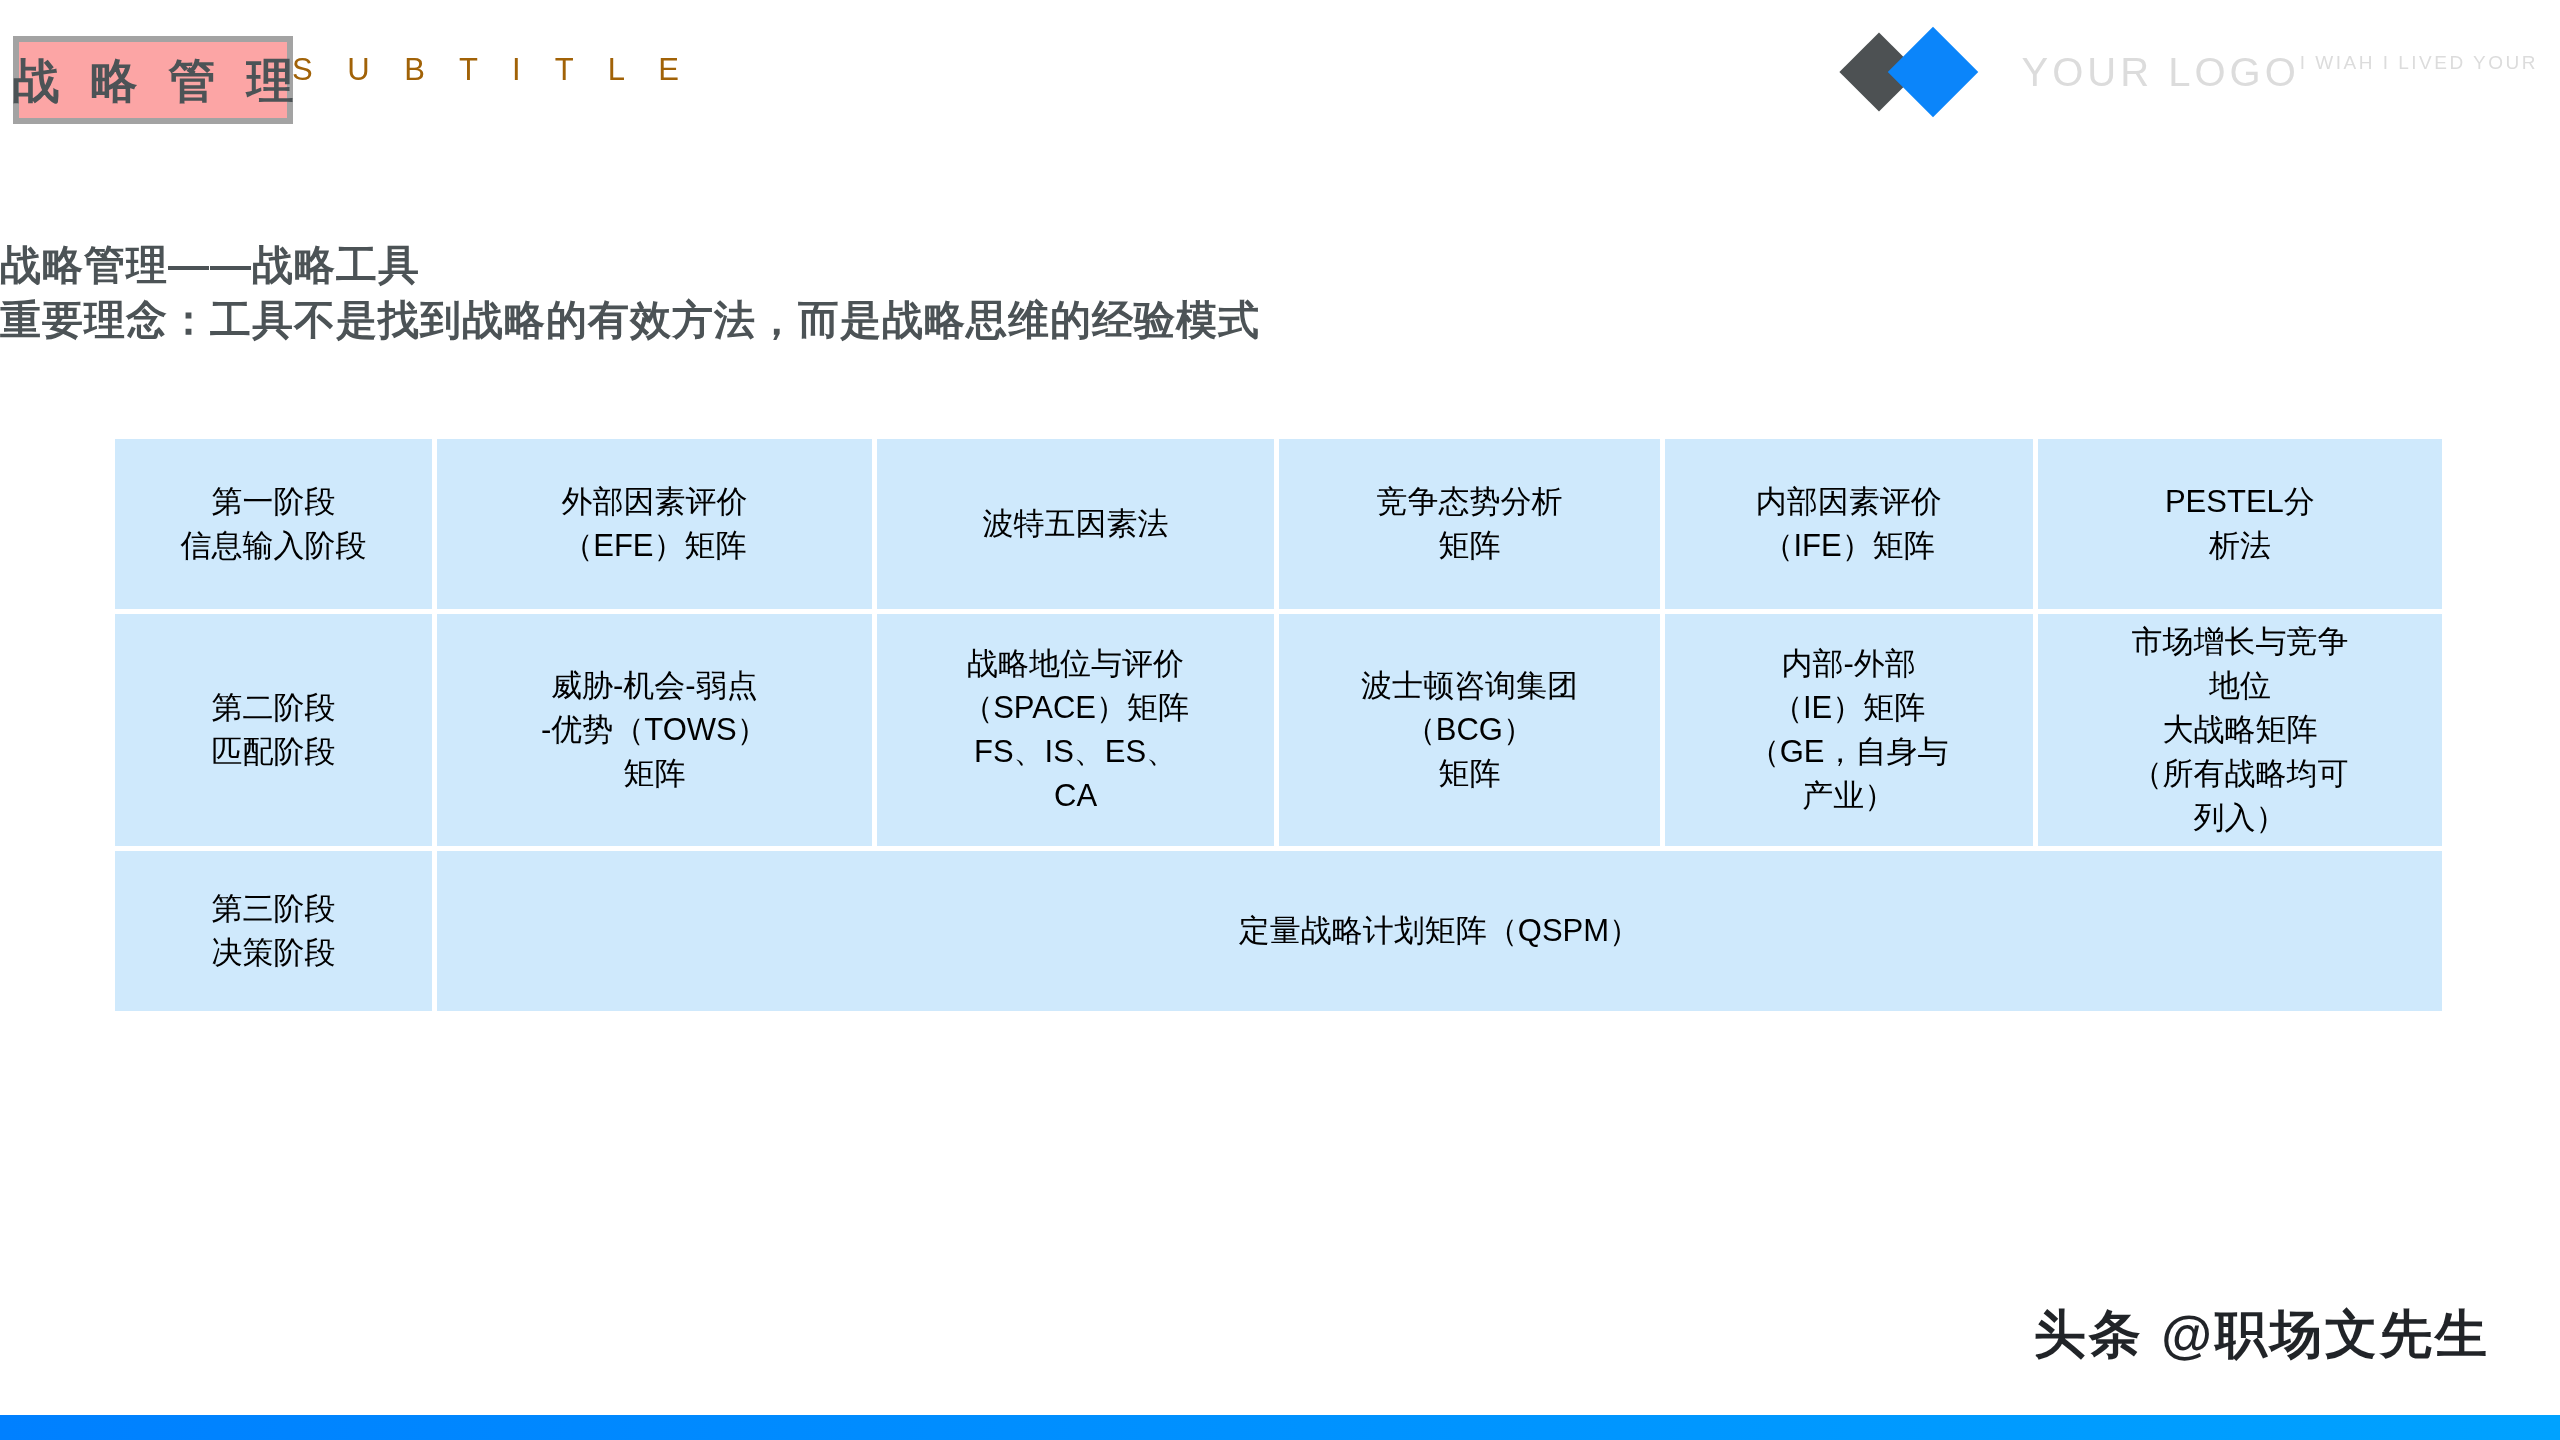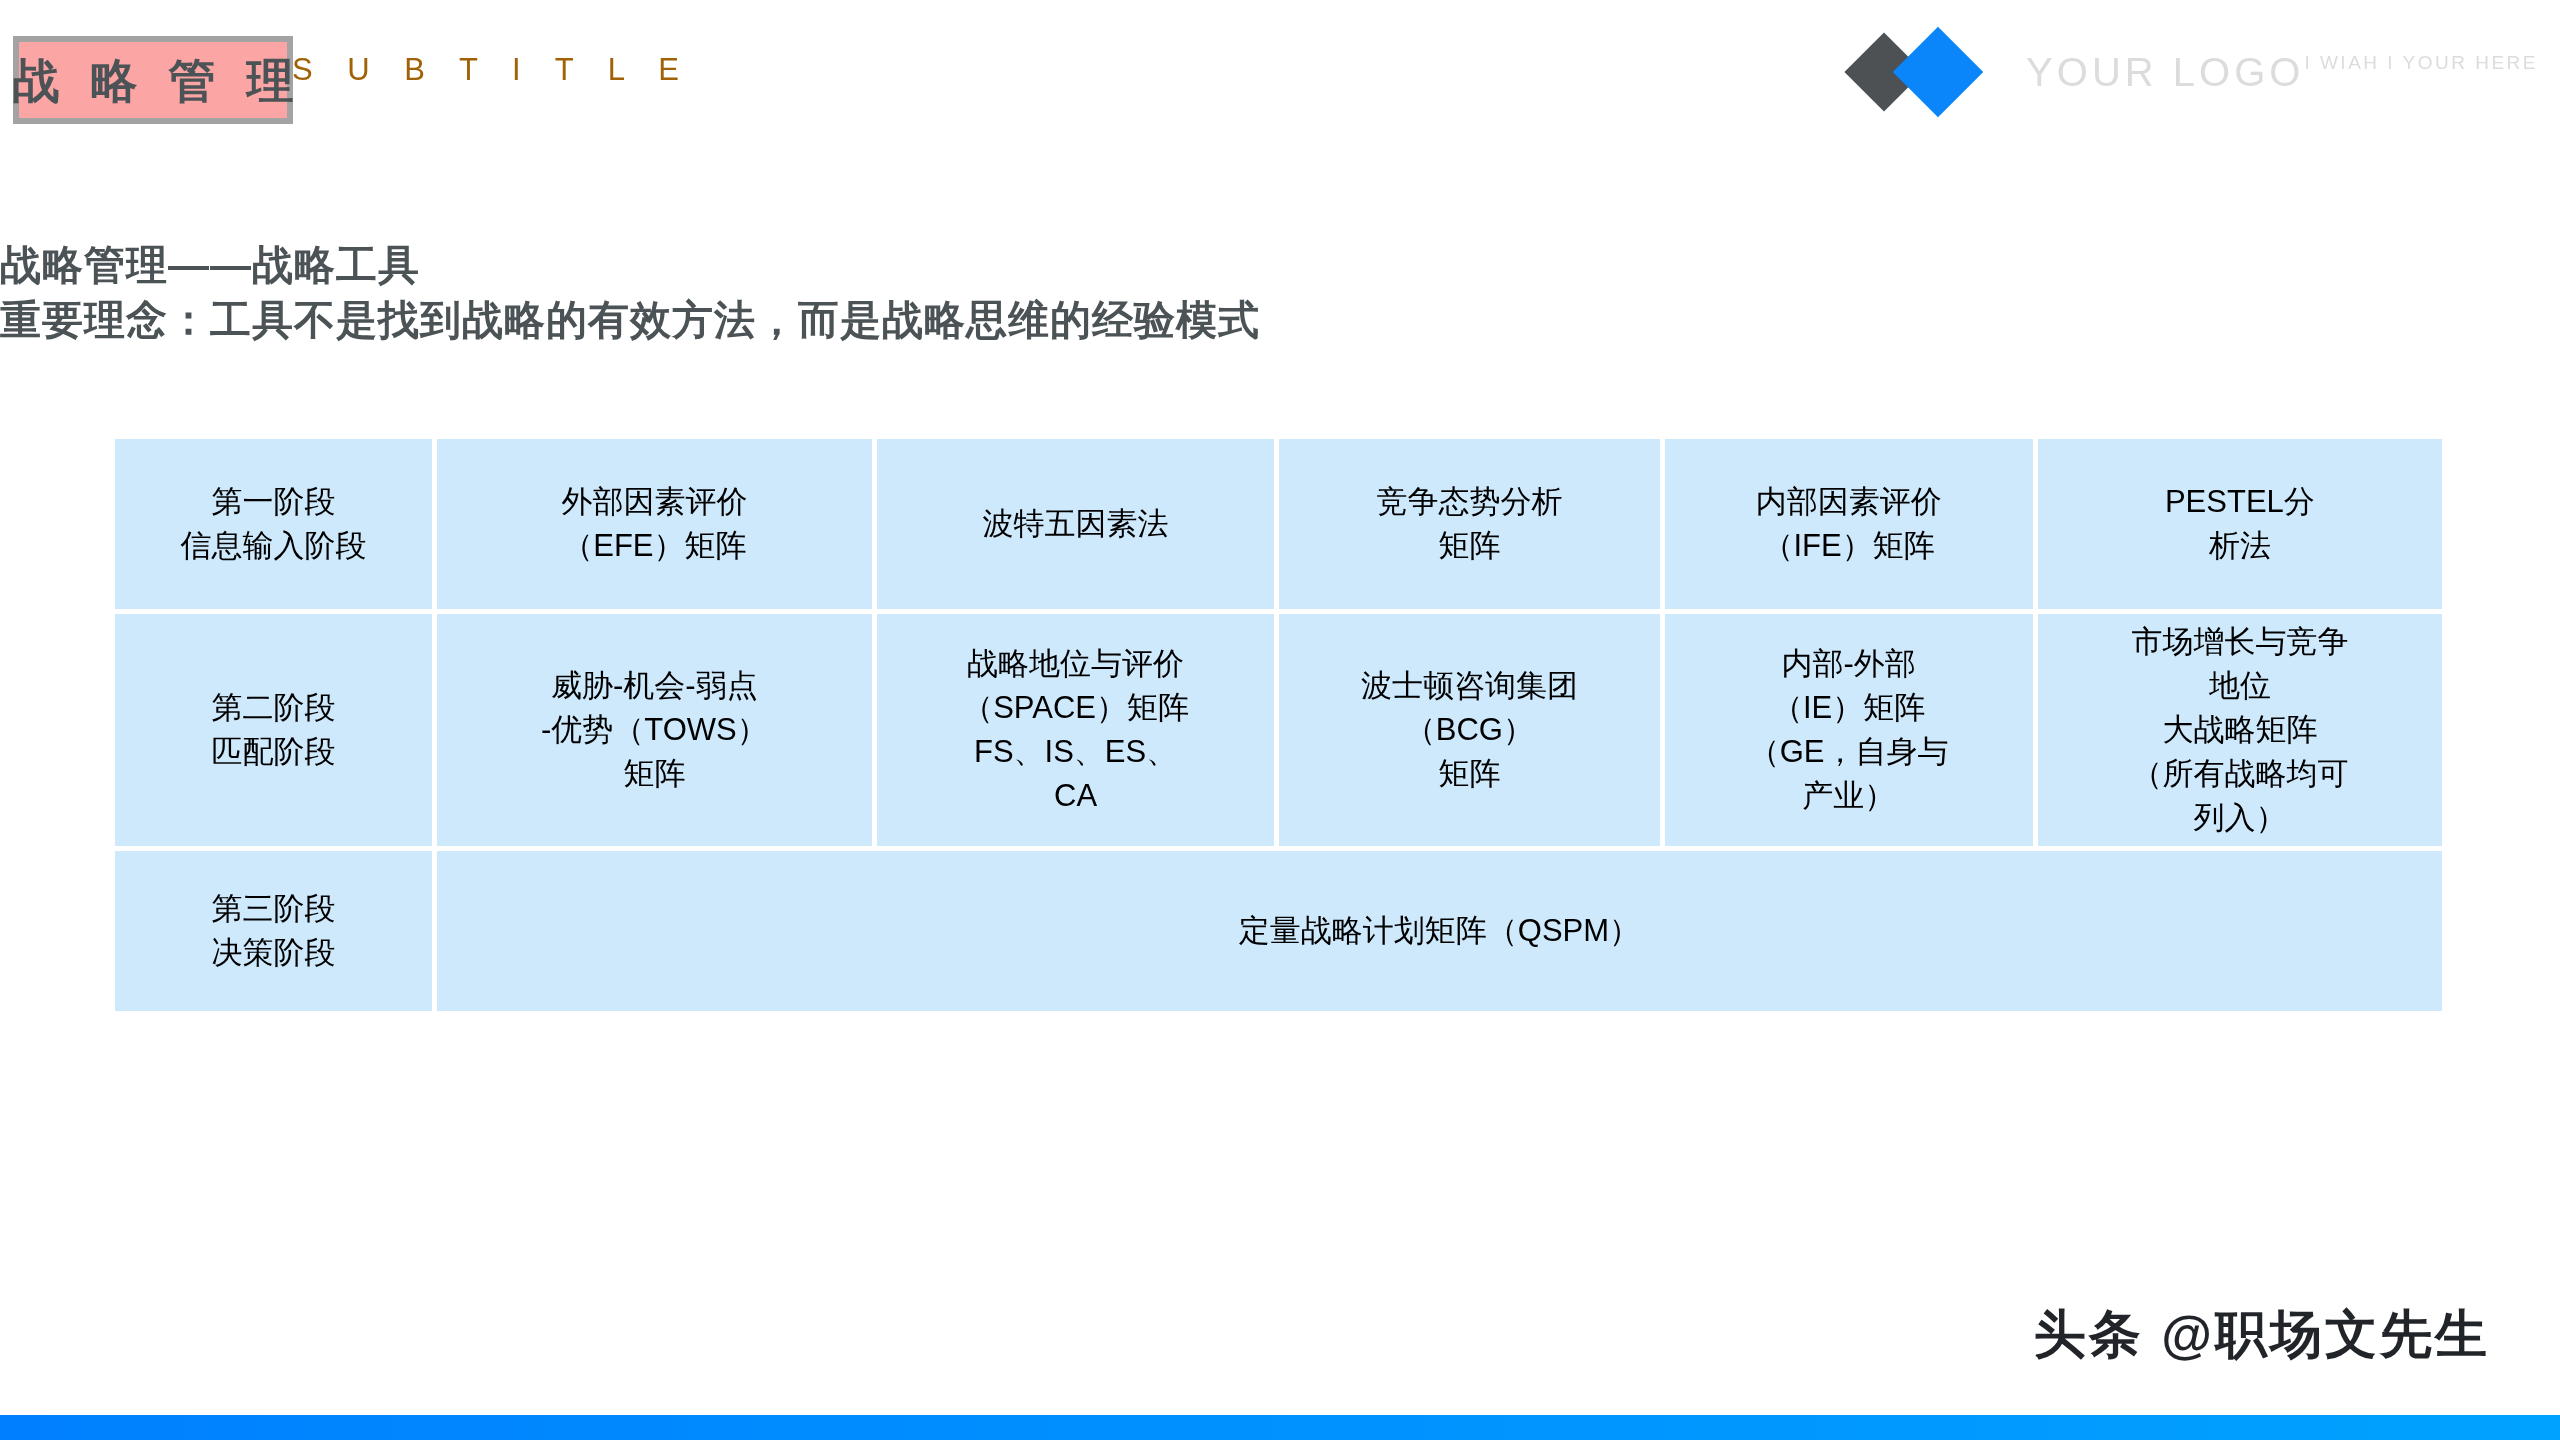--- a/index.html
+++ b/index.html
@@ -106,21 +106,21 @@
   </div>
   <div id="brand-subtitle">S U B T I T L E</div>
 
   <div id="logo">
     <div id="logo-marks">
       <div id="logo-diamond-gray"></div>
       <div id="logo-diamond-blue"></div>
     </div>
     <div id="logo-text">
       <div id="logo-name">YOUR LOGO</div>
-      <div id="logo-tagline">I WIAH I YOUR HERE</div>
+      <div id="logo-tagline">I WIAH I LIVED YOUR</div>
     </div>
   </div>
 </div>
 
 <div id="title-block">
   <div id="slide-title">战略管理——战略工具</div>
   <div id="slide-subtitle">重要理念：工具不是找到战略的有效方法，而是战略思维的经验模式</div>
 </div>
 
 <table id="matrix-table">

